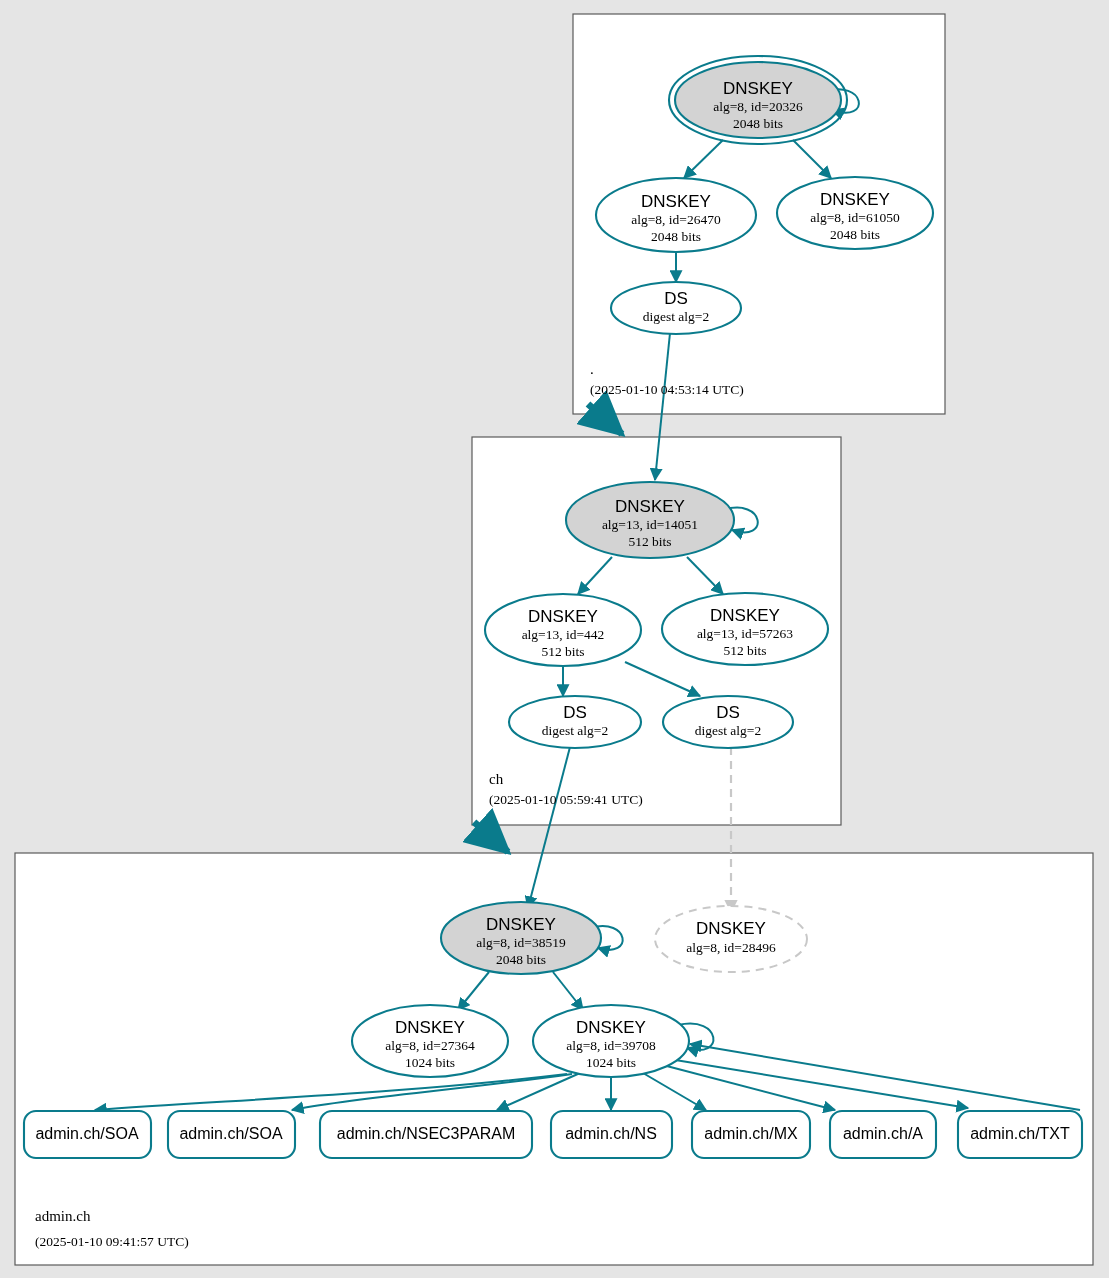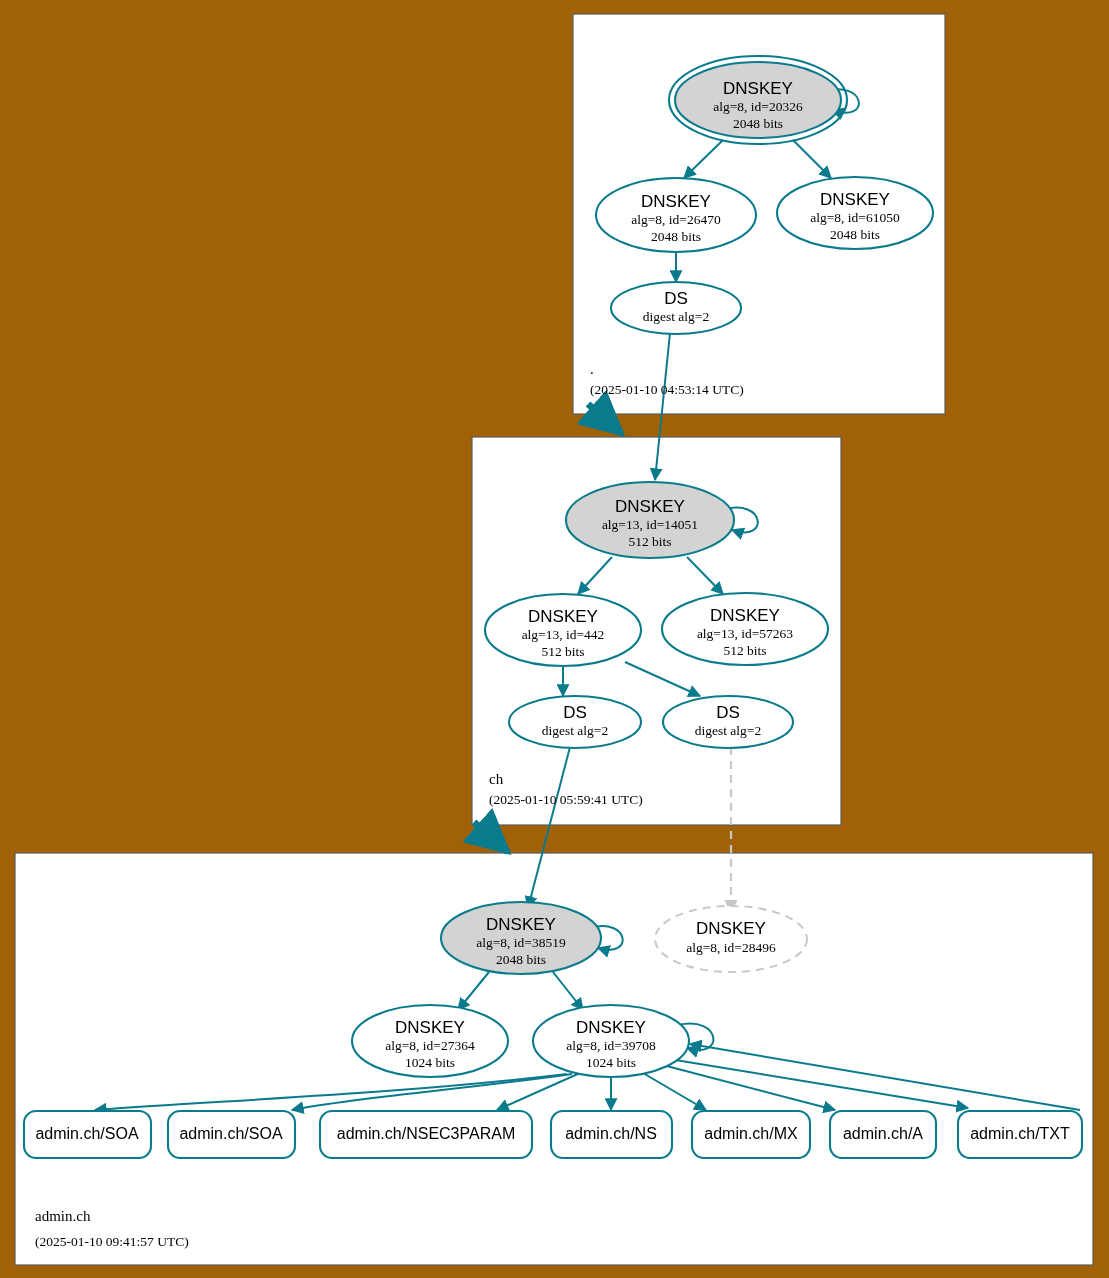--- a/index.html
+++ b/index.html
@@ -4,21 +4,21 @@
 <style>
   html, body {
     margin: 0;
     padding: 0;
     background: #ffffff;
   }
   #stage {
     position: relative;
     width: 1109px;
     height: 1278px;
-    background: #a16207;
+    background: #e5e5e5;
     font-family: "Liberation Sans", sans-serif;
     overflow: hidden;
   }
   svg#graph {
     position: absolute;
     left: 0; top: 0;
     width: 1109px;
     height: 1278px;
   }
   .zone-box {

